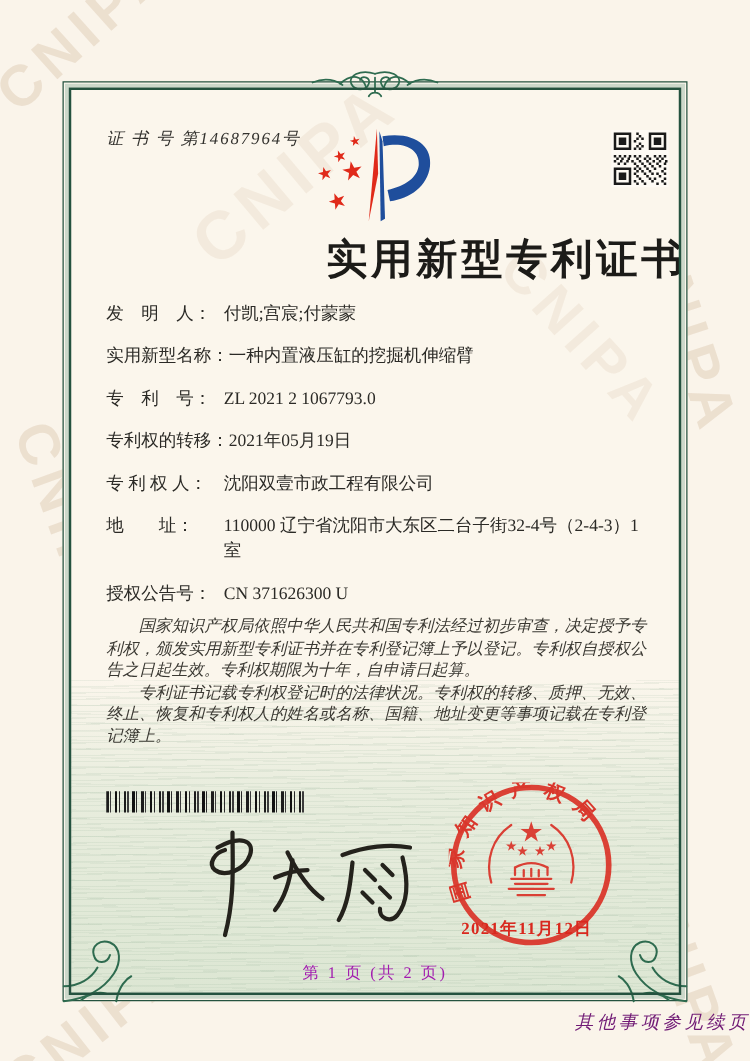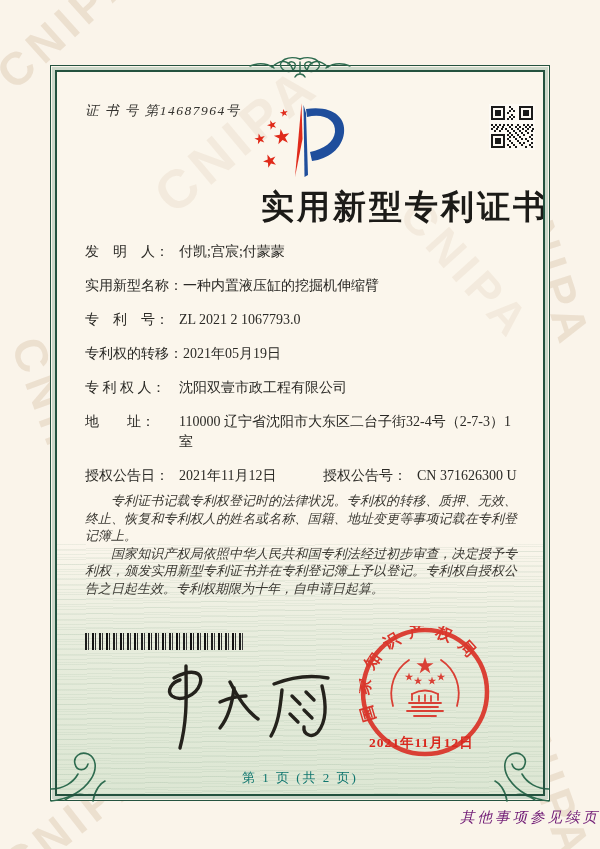--- a/index.html
+++ b/index.html
@@ -59,21 +59,21 @@
       repeating-linear-gradient(90deg,#1c1c1c 0 2px,rgba(0,0,0,0) 2px 3px,#3c3c3c 3px 4px,rgba(0,0,0,0) 4px 7px,#111 7px 9px,rgba(0,0,0,0) 9px 10px,#2a2a2a 10px 11px,rgba(0,0,0,0) 11px 14px);
   }
   .officer{position:absolute;left:36px;top:620px;font-size:15px;letter-spacing:2px;color:#28261f;z-index:3;}
   .officer div{margin-bottom:9px;}
   .signature{position:absolute;left:95px;top:596px;width:200px;height:90px;z-index:3;}
   .seal{position:absolute;left:308px;top:560px;width:132px;height:132px;z-index:2;opacity:0.92;}
   .seal-date{
     position:absolute;left:318px;top:668px;width:176px;z-index:4;
     color:#d9281e;font-size:13.5px;font-weight:700;letter-spacing:1px;white-space:nowrap;
   }
-  .page-info{position:absolute;left:0;right:0;bottom:13px;text-align:center;font-size:13px;letter-spacing:2px;color:#0f766e;}
+  .page-info{position:absolute;left:0;right:0;bottom:13px;text-align:center;font-size:13px;letter-spacing:2px;color:#a21caf;}
   .continuation{
     position:absolute;left:0;right:0;top:808px;text-align:right;
     font-size:14.5px;letter-spacing:3px;color:#701a75;font-style:italic;
   }
   .ornament-top{position:absolute;left:50%;margin-left:-90px;top:-13px;width:180px;height:27px;}
   .ornament-bl{position:absolute;left:-6px;bottom:-7px;width:64px;height:64px;}
   .ornament-br{position:absolute;right:-6px;bottom:-7px;width:64px;height:64px;transform:scale(-1,1);}
   svg{display:block;}
 </style>
 </head>
@@ -176,31 +176,30 @@
       <div class="row">
         <span class="lbl">专　利　号：</span><span class="val">ZL 2021 2 1067793.0</span>
       </div>
       <div class="row">
         <span class="lbl">专利权的转移：</span><span class="val">2021年05月19日</span>
       </div>
       <div class="row">
         <span class="lbl">专 利 权 人：</span><span class="val">沈阳双壹市政工程有限公司</span>
       </div>
       <div class="row">
-        <span class="lbl">地　　址：</span><span class="val">110000 辽宁省沈阳市大东区二台子街32-4号（2-7-3）1室</span>
+        <span class="lbl">地　　址：</span><span class="val">110000 辽宁省沈阳市大东区二台子街32-4号（2-4-3）1室</span>
       </div>
       <div class="row grant-row">
-        <span class="pair first"><span class="lbl">授权公告日：</span><span>2021年11月12日</span></span>
         <span class="pair"><span class="lbl">授权公告号：</span><span>CN 371626300 U</span></span>
       </div>
     </div>
 
     <div class="notice">
+      <p>国家知识产权局依照中华人民共和国专利法经过初步审查，决定授予专利权，颁发实用新型专利证书并在专利登记簿上予以登记。专利权自授权公告之日起生效。专利权期限为十年，自申请日起算。</p>
       <p>专利证书记载专利权登记时的法律状况。专利权的转移、质押、无效、终止、恢复和专利权人的姓名或名称、国籍、地址变更等事项记载在专利登记簿上。</p>
-      <p>国家知识产权局依照中华人民共和国专利法经过初步审查，决定授予专利权，颁发实用新型专利证书并在专利登记簿上予以登记。专利权自授权公告之日起生效。专利权期限为十年，自申请日起算。</p>
     </div>
 
     <div class="barcode"></div>
 
 
     <svg class="signature" viewBox="0 0 200 90">
       <g fill="none" stroke="#24221c" stroke-width="3.4" stroke-linecap="round" stroke-linejoin="round">
         <path d="M28,16 C46,6 58,10 54,22 C50,34 34,40 26,34 C20,29 26,20 34,18"></path>
         <path d="M40,4 C40,30 42,56 34,86"></path>
         <path d="M88,26 C86,44 82,56 74,66"></path>

